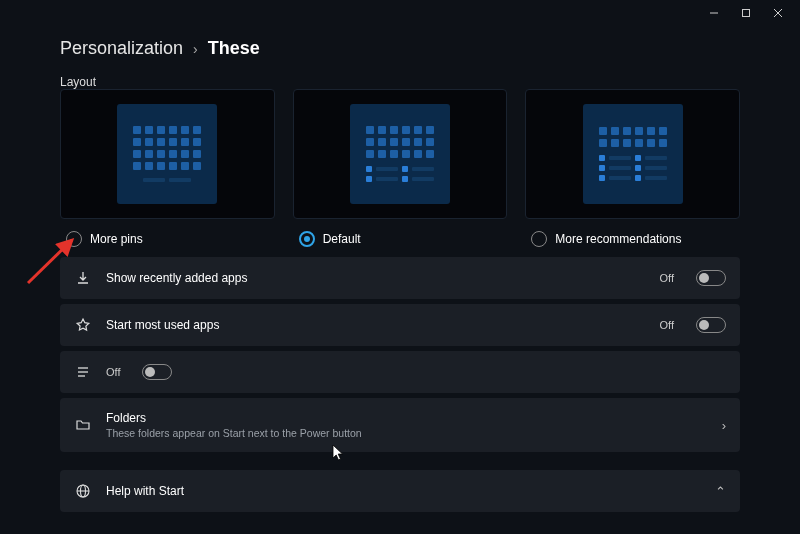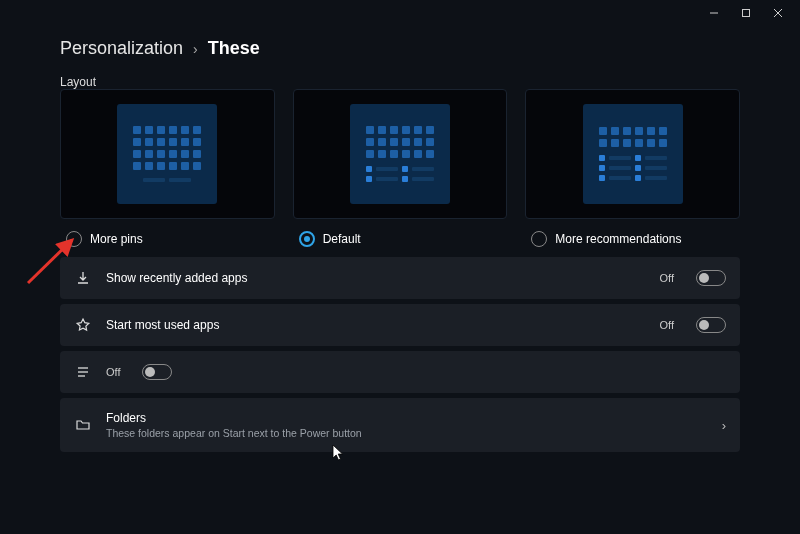--- a/index.html
+++ b/index.html
@@ -244,20 +244,31 @@
             <path d="M2 4h4l1.5 2H14v6H2z"></path>
           </svg>
         </span>
       <div class="rowtext">
         <div>Folders</div>
         <div class="subtitle">These folders appear on Start next to the Power button</div>
       </div>
       <span class="chev">›</span>
     </div>
     <div style="height:8px"></div>
+    <div class="row">
+      <span class="icon">
+          <svg width="16" height="16" viewBox="0 0 16 16" fill="none" stroke="#ddd" stroke-width="1.1">
+            <circle cx="8" cy="8" r="6"></circle>
+            <ellipse cx="8" cy="8" rx="2.5" ry="6"></ellipse>
+            <line x1="2" y1="8" x2="14" y2="8"></line>
+          </svg>
+        </span>
+      <span class="rowtext">Help with Start</span>
+      <span class="chev">⌃</span>
+    </div>
   </div>
 </div>
 
 <svg class="arrow" width="70" height="60">
   <defs>
       <marker id="ah" markerWidth="6" markerHeight="6" refX="5" refY="3" orient="auto">
         <path d="M0,0 L6,3 L0,6 Z" fill="#e4332b"></path>
       </marker>
     </defs>
   <line x1="10" y1="55" x2="54" y2="12" stroke="#e4332b" stroke-width="3" marker-end="url(#ah)"></line>

